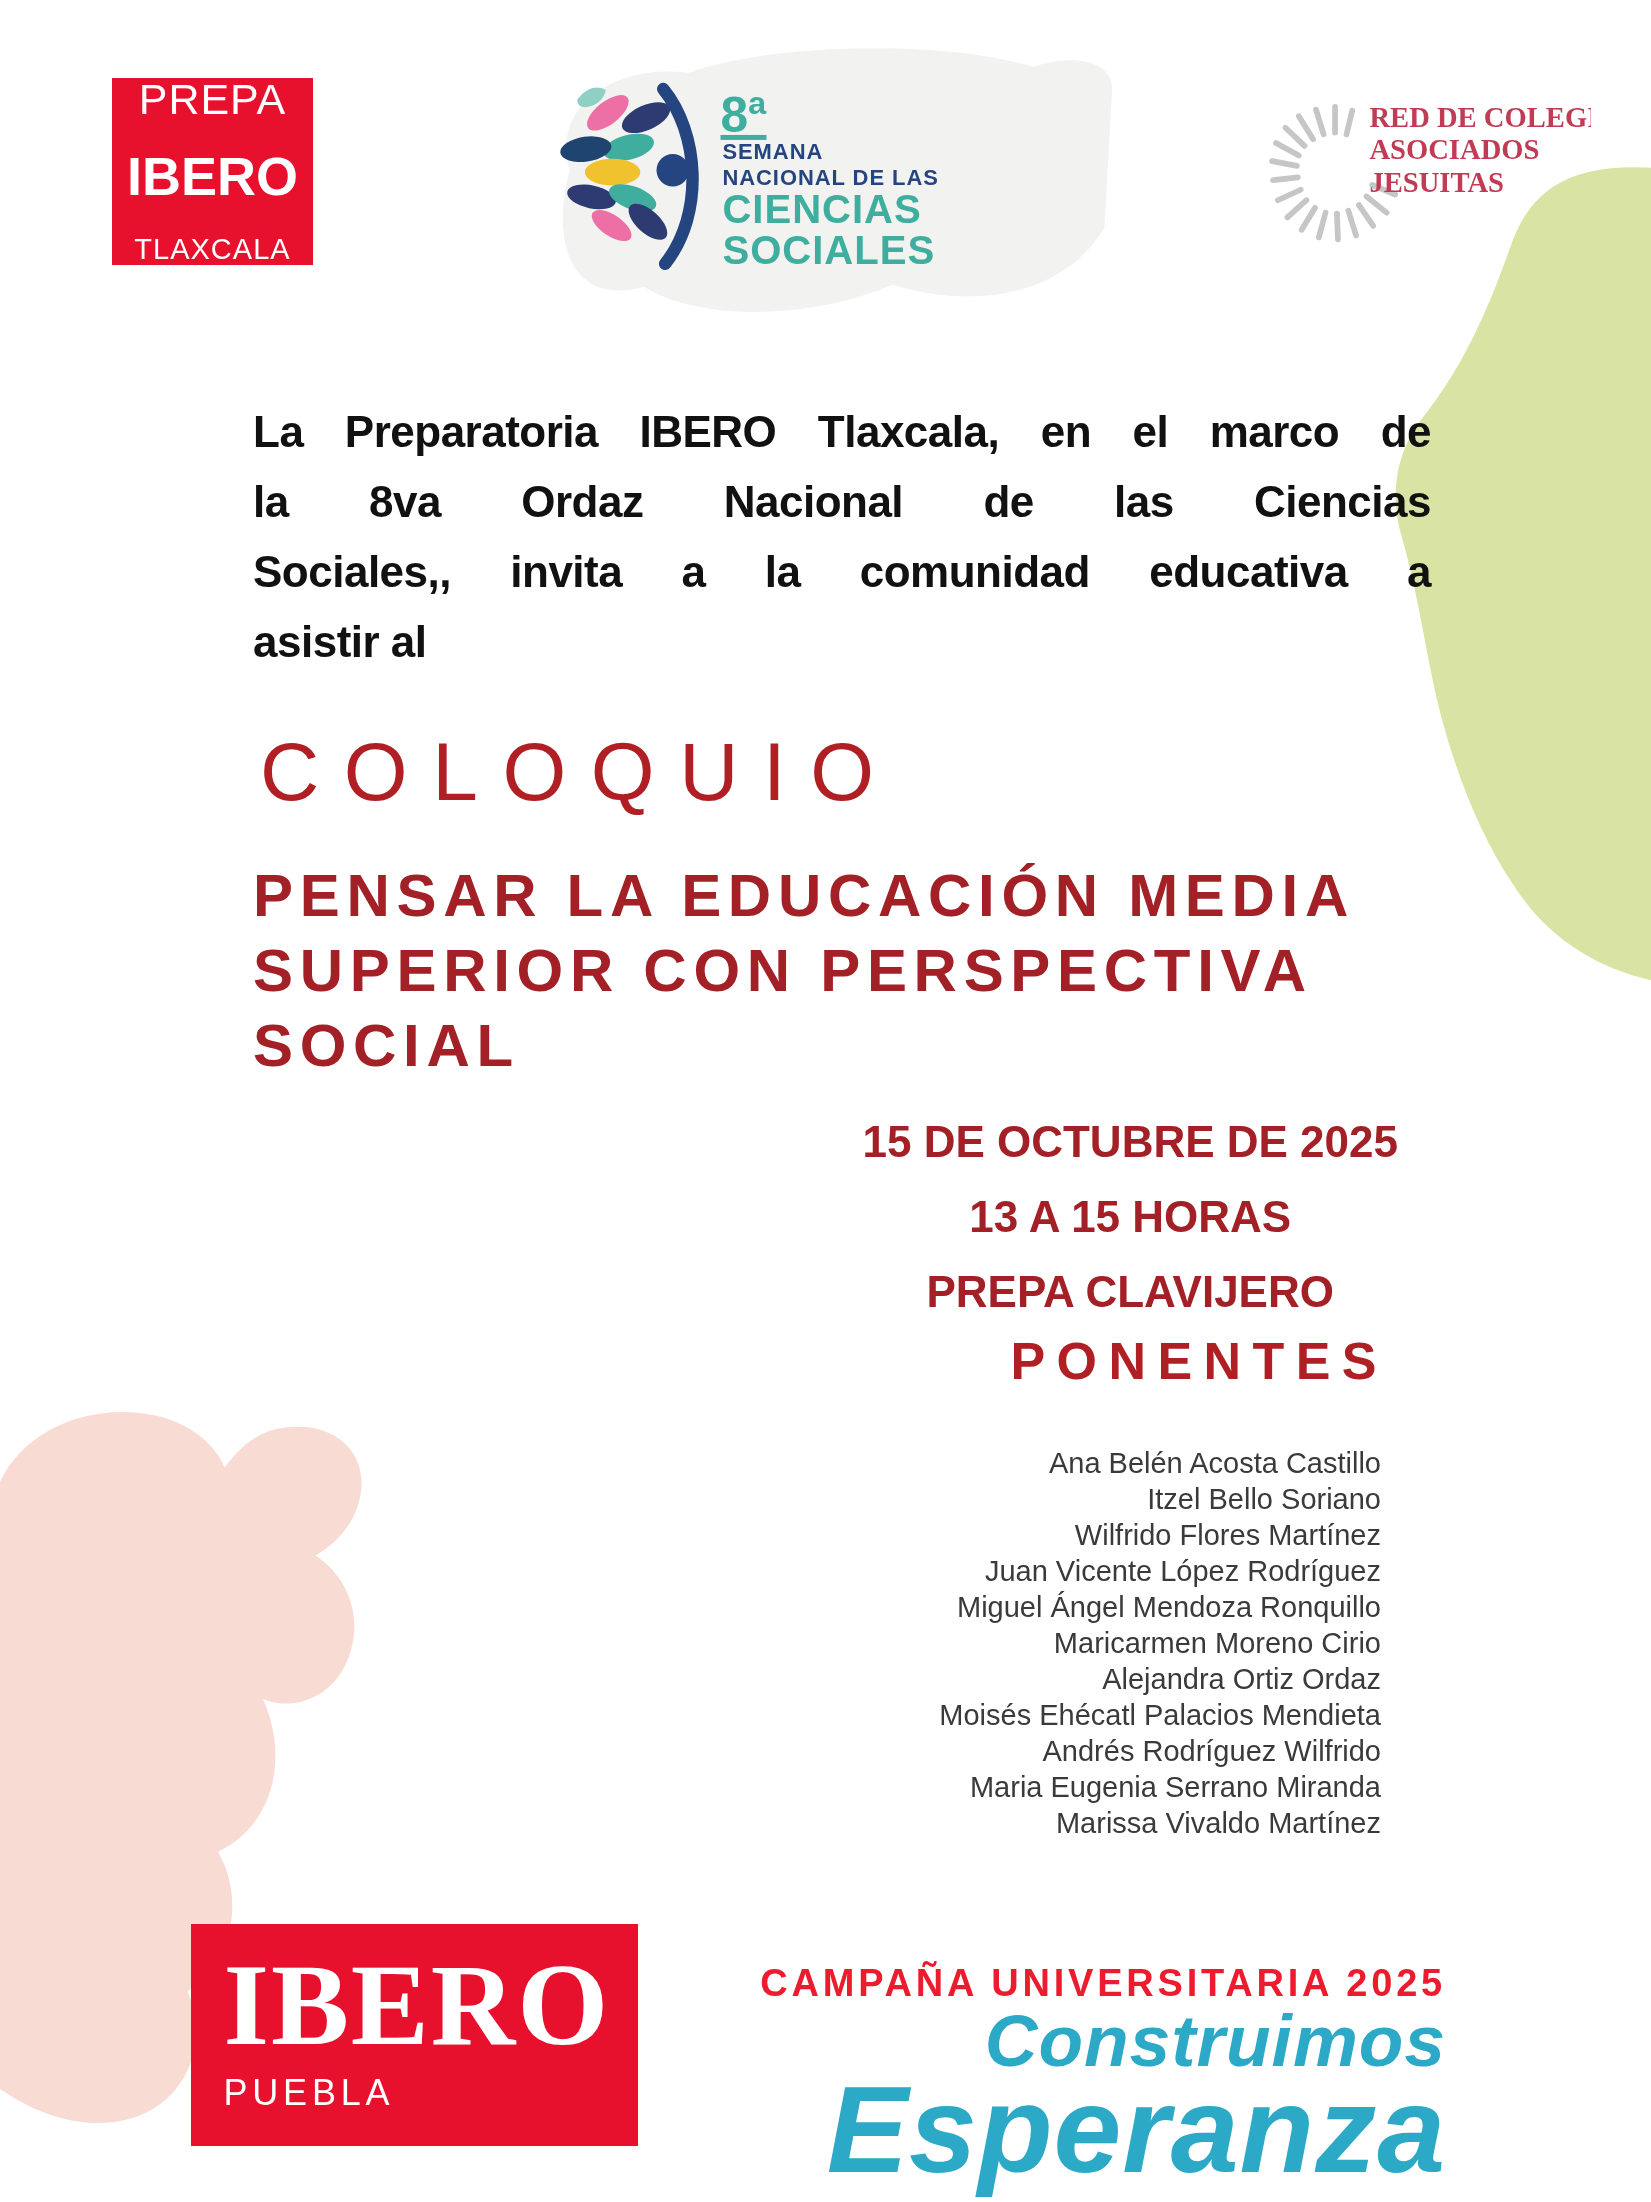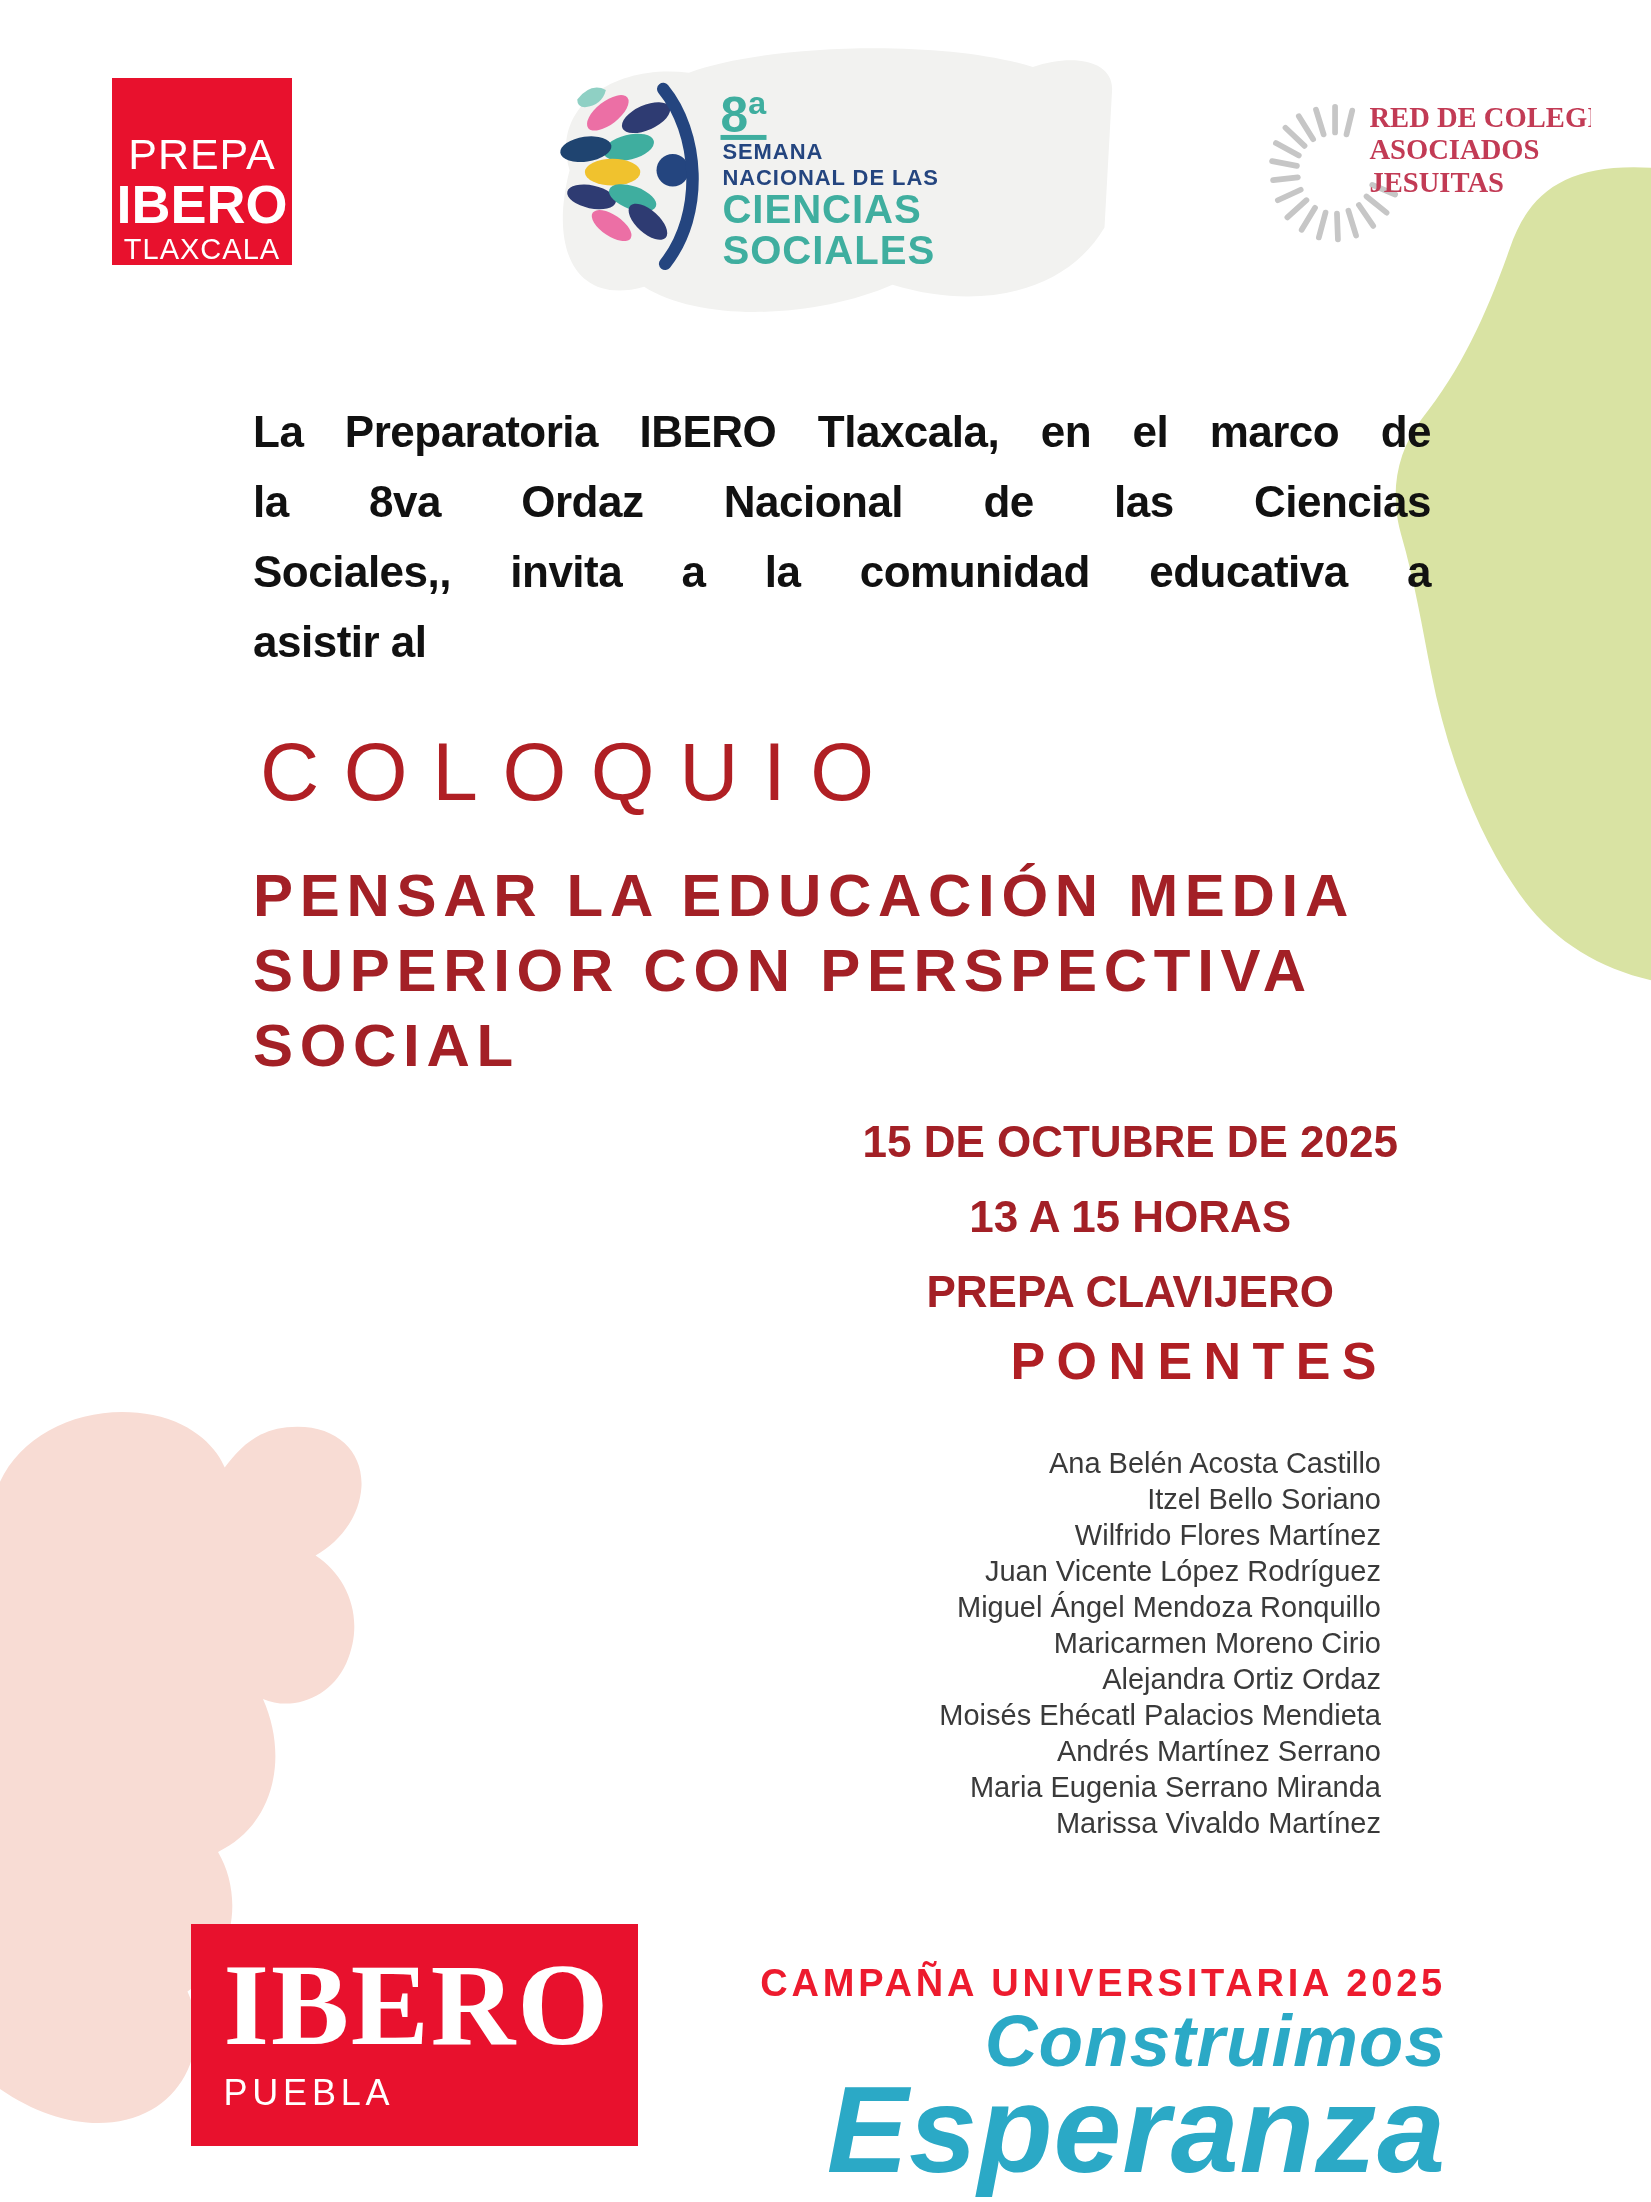--- a/index.html
+++ b/index.html
@@ -8,23 +8,23 @@
     width:1652px;height:2202px;
     background:#ffffff;
     overflow:hidden;
     font-family:"Liberation Sans", sans-serif;
   }
   .abs{position:absolute;}
   svg{display:block;}
 
   
   .prepa-logo{
-    left:112px;top:78px;width:180px;height:187px;
+    left:112px;top:78px;width:201px;height:187px;
     background:#E8112D;color:#fff;
-    display:flex;flex-direction:column;align-items:center;justify-content:flex-end;
+    display:flex;flex-direction:column;align-items:center;justify-content:space-between;
     line-height:1.02;
   }
   .prepa-l1{font-size:43px;font-weight:400;letter-spacing:1px;}
   .prepa-l2{font-size:54px;font-weight:800;letter-spacing:0px;}
   .prepa-l3{font-size:29px;font-weight:400;letter-spacing:1px;margin-top:3.8px;}
 
   .semana-logo{left:531px;top:46px;width:593px;height:277px;}
   .jesuitas-logo{left:1247px;top:81px;width:344px;height:186px;}
 
   
@@ -221,21 +221,21 @@
 
   <div class="abs speakers">
     <div>Ana Belén Acosta Castillo</div>
     <div>Itzel Bello Soriano</div>
     <div>Wilfrido Flores Martínez</div>
     <div>Juan Vicente López Rodríguez</div>
     <div>Miguel Ángel Mendoza Ronquillo</div>
     <div>Maricarmen Moreno Cirio</div>
     <div>Alejandra Ortiz Ordaz</div>
     <div>Moisés Ehécatl Palacios Mendieta</div>
-    <div>Andrés Martínez Serrano</div>
+    <div>Andrés Rodríguez Wilfrido</div>
     <div>Maria Eugenia Serrano Miranda</div>
     <div>Marissa Vivaldo Martínez</div>
   </div>
 
   <div class="abs ibero-logo">
     <div class="ibero-word">IBERO</div>
     <div class="ibero-city">PUEBLA</div>
   </div>
 
   <div class="abs campaign">

